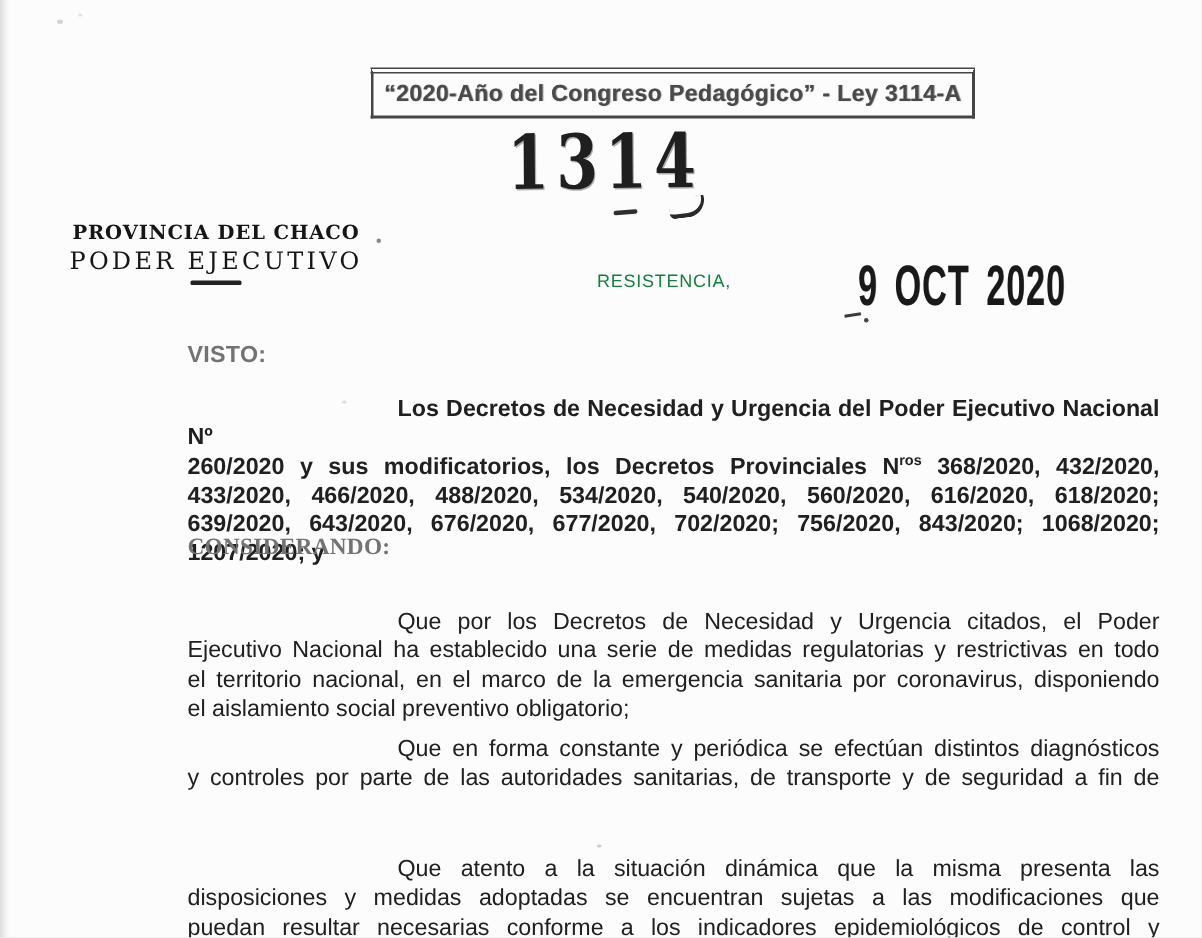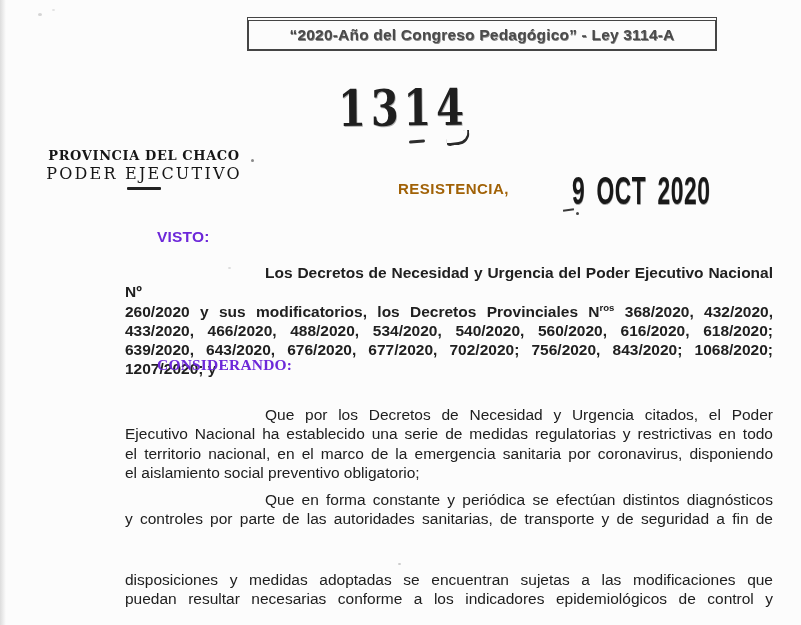--- a/index.html
+++ b/index.html
@@ -9,21 +9,21 @@
   }
   .scan-edge{position:absolute;left:0;top:0;width:6px;height:625px;
     background:linear-gradient(to right,#d2d2d2,rgba(255,255,255,0));opacity:.75;}
   .speck{position:absolute;border-radius:50%;}
   .s1{left:38px;top:13px;width:4px;height:3px;background:#b9b9b9;opacity:.6;}
   .s2{left:52px;top:9px;width:3px;height:2px;background:#cccccc;opacity:.55;}
   .s3{left:398px;top:563px;width:3px;height:2px;background:#9a9a9a;opacity:.5;}
   .s4{left:228px;top:267px;width:3px;height:2px;background:#bdbdbd;opacity:.5;}
 
   .motto-box{
-    position:absolute;left:247px;top:17px;width:470px;height:34px;box-sizing:border-box;
+    position:absolute;left:247px;top:45px;width:403px;height:34px;box-sizing:border-box;
     border:2px solid #454545;border-top:4px double #454545;
     display:flex;align-items:center;justify-content:center;
   }
   .motto-box span{
     font-weight:bold;font-size:15.5px;color:#4a4a4a;letter-spacing:.2px;
     text-shadow:.6px .6px .6px rgba(74,74,74,.65);white-space:nowrap;
   }
 
   .decree-num{
     position:absolute;left:338px;top:84px;
@@ -36,32 +36,32 @@
   .sm2{left:446px;top:131px;width:22px;height:11px;border-bottom:3px solid #2a2a2a;
        border-right:2px solid #2a2a2a;border-radius:0 0 12px 4px;transform:rotate(-7deg);}
 
   .letterhead{position:absolute;left:36px;top:132px;width:216px;text-align:center;
     font-family:"DejaVu Serif",serif;color:#161616;}
   .lh1{font-size:13px;font-weight:bold;letter-spacing:.6px;white-space:nowrap;margin-top:16px;}
   .lh2{font-size:16px;font-weight:normal;letter-spacing:2.2px;margin-top:1px;white-space:nowrap;}
   .lh-rule{width:34px;height:3px;background:#222;margin:4px auto 0;border-radius:1px;}
   .period-dot{position:absolute;left:251px;top:159px;width:3px;height:3px;background:#6a6a6a;border-radius:50%;opacity:.8;}
 
-  .city{position:absolute;left:398px;top:180px;font-size:15px;font-weight:bold;letter-spacing:.5px;color:#a16207;}
+  .city{position:absolute;left:398px;top:180px;font-size:12px;font-weight:normal;letter-spacing:.5px;color:#15803d;}
   .date-stamp{
     position:absolute;left:572px;top:172px;
     font-size:38px;line-height:38px;font-weight:bold;color:#191919;
     letter-spacing:1px;word-spacing:7px;white-space:nowrap;
     transform:scaleX(.6);transform-origin:left top;
     text-shadow:.5px .5px 0 rgba(25,25,25,.4);
   }
   .date-tick{position:absolute;left:563px;top:209px;width:11px;height:2px;background:#3a3a3a;transform:rotate(-8deg);}
   .date-tick2{position:absolute;left:576px;top:212px;width:3px;height:3px;background:#444;border-radius:50%;}
 
-  .h{position:absolute;left:125px;font-size:15.5px;font-weight:bold;color:#6d28d9;letter-spacing:.2px;margin-left:32px;}
+  .h{position:absolute;left:125px;font-size:15.5px;font-weight:bold;color:#737373;letter-spacing:.2px;}
   .visto-h{top:228px;}
   .cons-h{top:356px;font-family:Liberation Serif, serif;}
 
   .par{position:absolute;left:125px;width:648px;font-size:15.5px;line-height:19.3px;color:#202020;}
   .visto-par{top:263px;font-weight:bold;}
   .p1{top:405px;}
   .p2{top:490px;}
   .p3{top:570px;}
   .ln{text-align:justify;text-align-last:justify;}
   .ln.last{text-align-last:left;}
@@ -116,16 +116,17 @@
     <div class="ln j">el territorio nacional, en el marco de la emergencia sanitaria por coronavirus, disponiendo</div>
     <div class="ln last">el aislamiento social preventivo obligatorio;</div>
   </div>
 
   <div class="par p2">
     <div class="ln j first">Que en forma constante y periódica se efectúan distintos diagnósticos</div>
     <div class="ln j">y controles por parte de las autoridades sanitarias, de transporte y de seguridad a fin de</div>
   </div>
 
   <div class="par p3">
+    <div class="ln j first">Que atento a la situación dinámica que la misma presenta las</div>
     <div class="ln j">disposiciones y medidas adoptadas se encuentran sujetas a las modificaciones que</div>
     <div class="ln j">puedan resultar necesarias conforme a los indicadores epidemiológicos de control y</div>
   </div>
 </div>
 
 </body></html>

